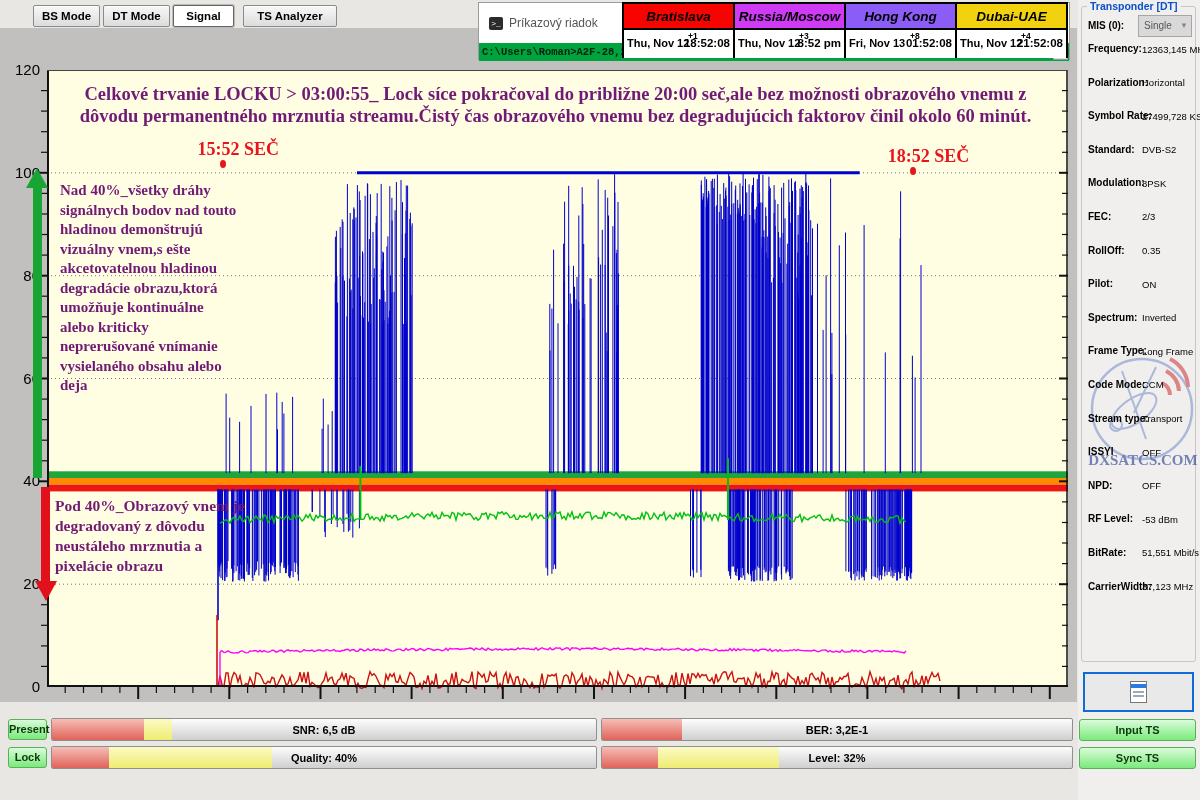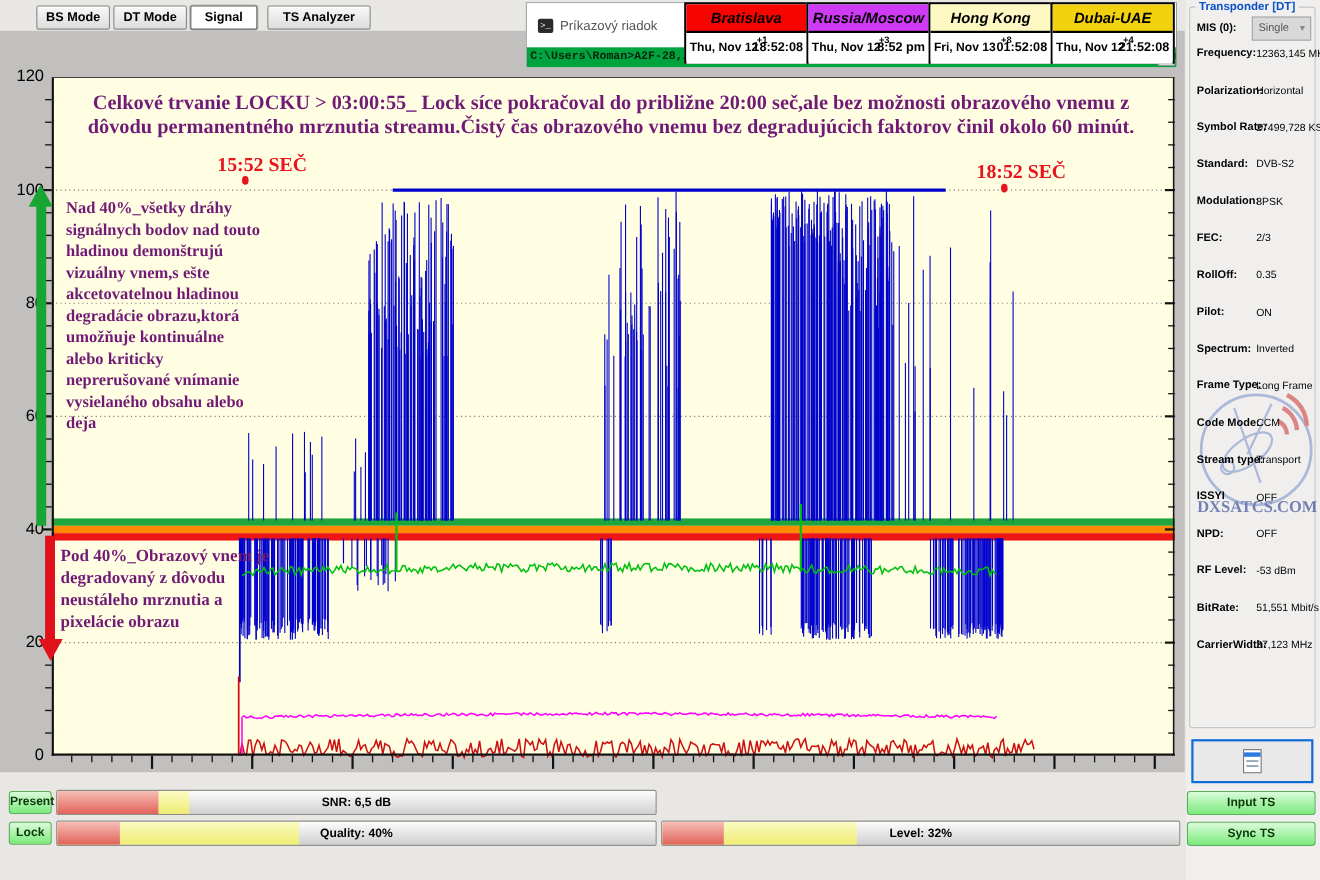--- a/index.html
+++ b/index.html
@@ -948,21 +948,21 @@
       </div>
       <div class="clock">
         <div class="head" style="background: rgb(207, 58, 245);">Russia/Moscow</div>
         <div class="body">
           <span class="date">Thu, Nov 12</span>
           <span class="off">+3</span>
           <span class="time">8:52 pm</span>
         </div>
       </div>
       <div class="clock">
-        <div class="head" style="background: #fef9c3;">Hong Kong</div>
+        <div class="head" style="background: #8b5cf6;">Hong Kong</div>
         <div class="body">
           <span class="date">Fri, Nov 13</span>
           <span class="off">+8</span>
           <span class="time">01:52:08</span>
         </div>
       </div>
       <div class="clock">
         <div class="head" style="background: rgb(242, 210, 14);">Dubai-UAE</div>
         <div class="body">
           <span class="date">Thu, Nov 12</span>
@@ -1074,20 +1074,25 @@
   <div class="green-btn" style="left:8px;top:719px;width:39px;">Present</div>
   <div class="green-btn" style="left:8px;top:747px;width:39px;">Lock</div>
   <div class="green-btn" style="left:1079px;top:719px;width:117px;height:22px;line-height:20px;">Input TS</div>
   <div class="green-btn" style="left:1079px;top:747px;width:117px;height:22px;line-height:20px;">Sync TS</div>
 
   <div class="meter" style="left:51px;top:718px;width:546px;">
     <div class="fill-y" style="width: 22%;"></div>
       <div class="fill-r" style="width: 17%;"></div>
     <div class="mlabel">SNR: 6,5 dB</div>
   </div>
+  <div class="meter" style="left:601px;top:718px;width:472px;">
+    <div class="fill-y" style="width: 17%;"></div>
+      <div class="fill-r" style="width: 17%;"></div>
+    <div class="mlabel">BER: 3,2E-1</div>
+  </div>
   <div class="meter" style="left:51px;top:746px;width:546px;">
     <div class="fill-y" style="width: 40.4%;"></div>
       <div class="fill-r" style="width: 10.4%;"></div>
     <div class="mlabel">Quality: 40%</div>
   </div>
   <div class="meter" style="left:601px;top:746px;width:472px;">
     <div class="fill-y" style="width: 37.6%;"></div>
       <div class="fill-r" style="width: 12%;"></div>
     <div class="mlabel">Level: 32%</div>
   </div>

